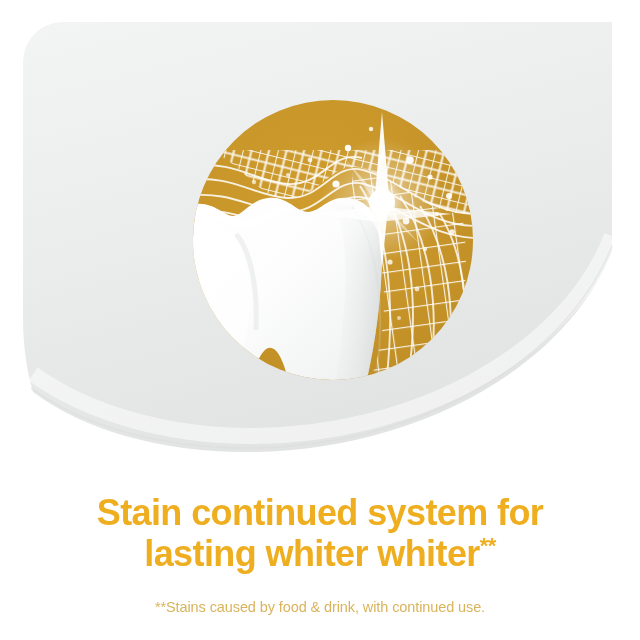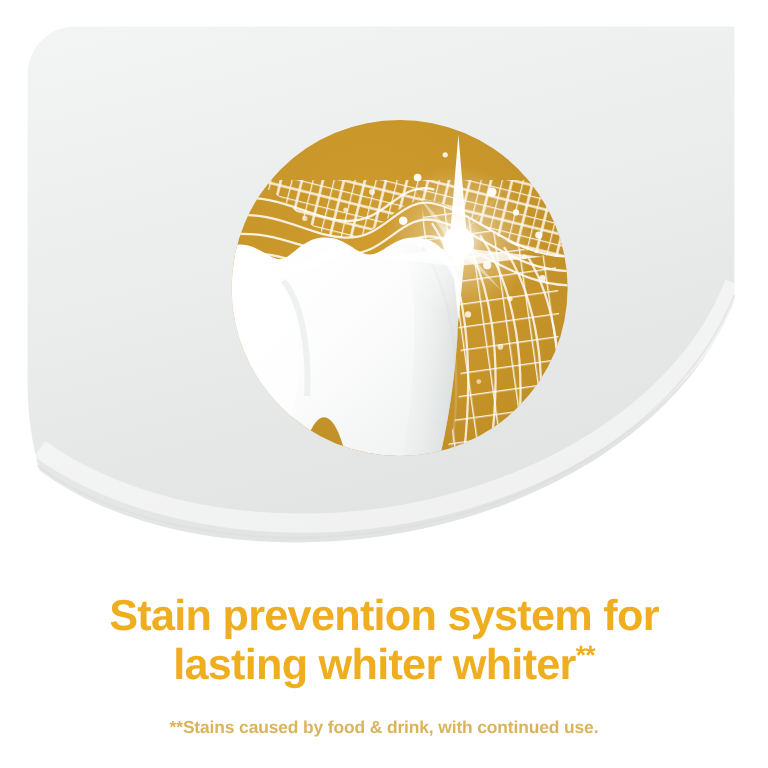--- a/index.html
+++ b/index.html
@@ -65,21 +65,21 @@
     font-size: 22px;
     vertical-align: super;
     line-height: 0;
   }
 
   .footnote {
     margin: 0;
     padding-top: 24px;
     color: #d9b45c;
     font-family: "Liberation Sans", sans-serif;
-    font-weight: bold;
+    font-weight: normal;
     font-size: 14.5px;
     line-height: 18px;
     letter-spacing: -0.1px;
   }
 </style>
 </head>
 <body>
 
 <div id="stage">
 
@@ -272,19 +272,19 @@
             </g>
 
           </g>
         </g>
       </g>
     </svg>
   </div>
 
   <div class="caption-block">
     <h2 class="headline">
-      <span class="headline-line">Stain prevention system for</span>
+      <span class="headline-line">Stain continued system for</span>
       <span class="headline-line"><span>lasting whiter whiter</span><span class="sup-marks">**</span></span>
     </h2>
     <p class="footnote">**Stains caused by food &amp; drink, with continued use.</p>
   </div>
 
 </div>
 
 </body></html>

